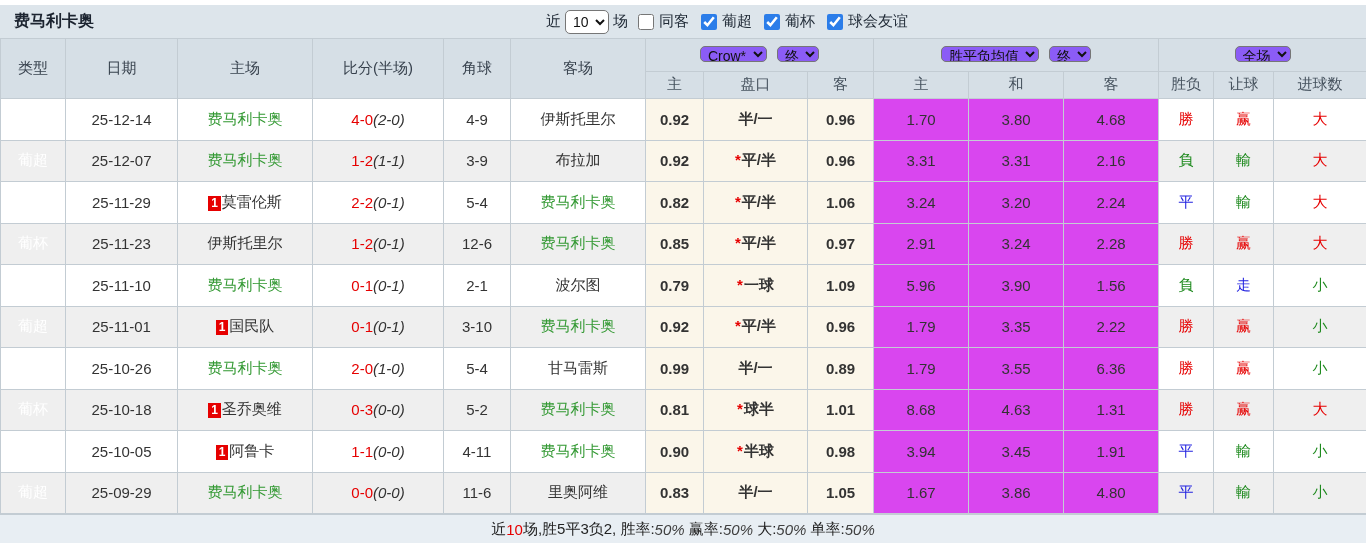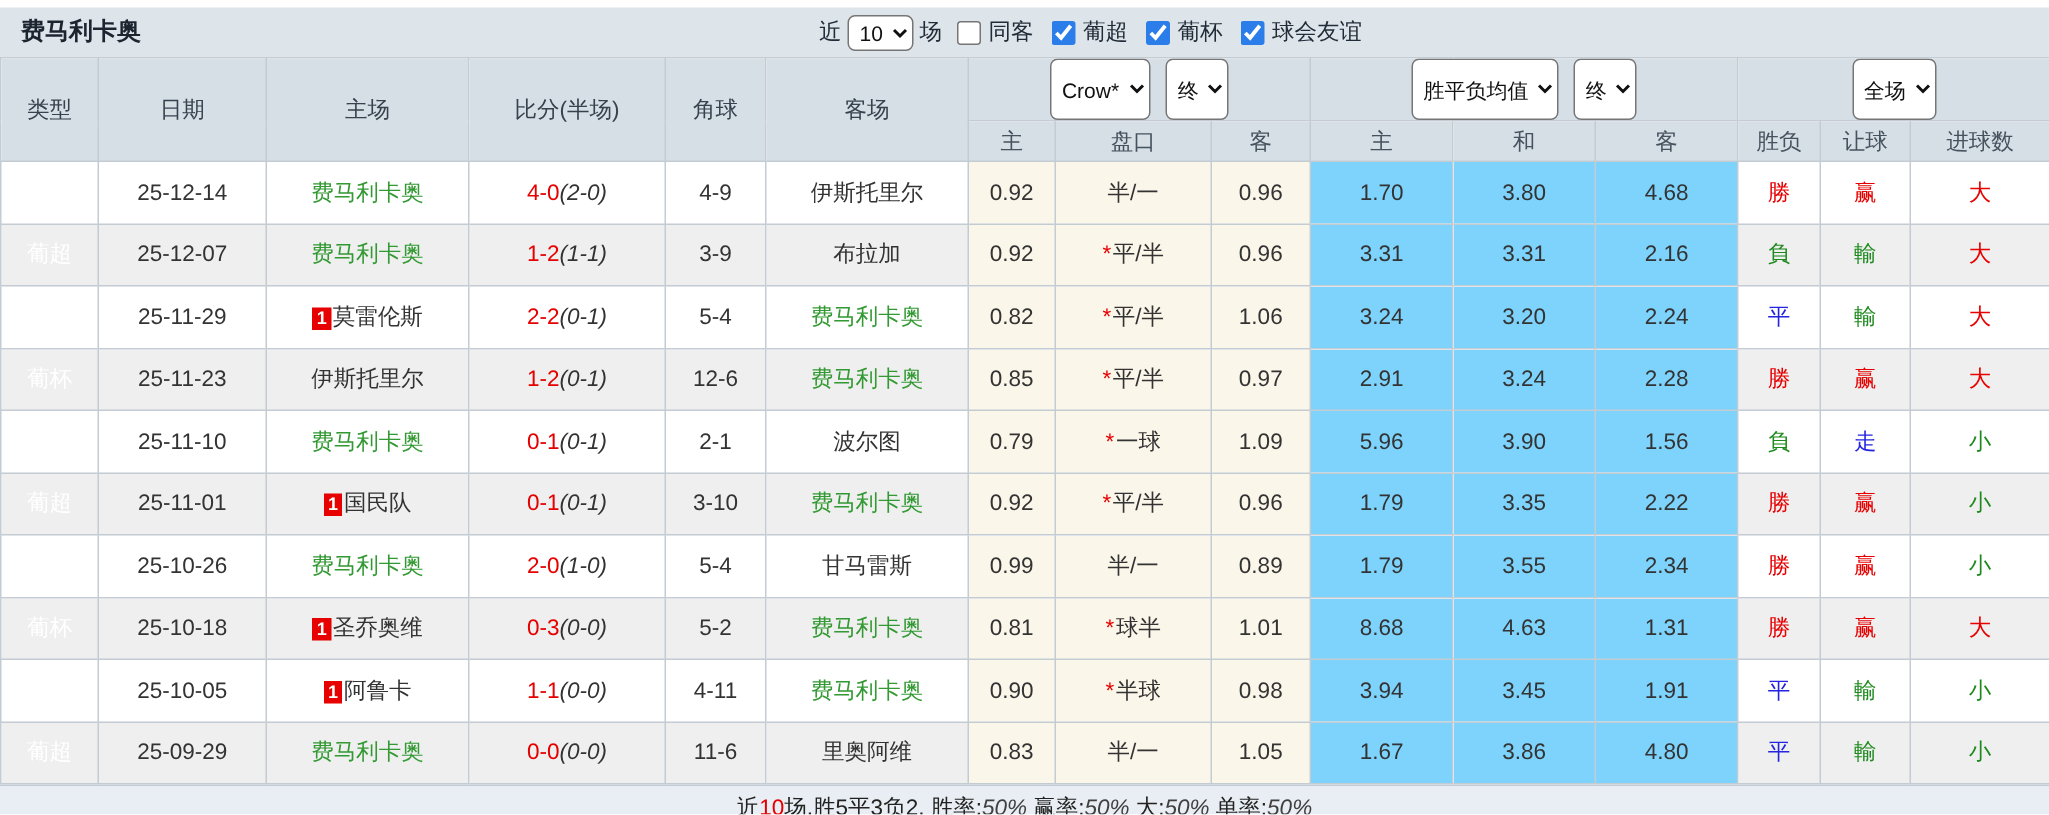--- a/index.html
+++ b/index.html
@@ -15,29 +15,29 @@
   .controls input[type=checkbox]{ width:16px; height:16px; accent-color:#2b7de9; margin:0 1px 0 6px; }
   .controls label { margin-right:2px; }
 
   
   table { border-collapse:collapse; table-layout:fixed; width:1366px; }
   th, td { border:1px solid #c3ccd3; text-align:center; overflow:hidden; white-space:nowrap; padding:0; }
   thead th { background:#d6dfe6; color:#38424e; font-weight:normal; font-size:15px; }
   tr.h1 th.group { height:32px; }
   tr.h2 th { height:27px; color:#46525e; }
   th.span2 { height:60px; }
-  thead select { font-size:14px; height:41px; border:1px solid #767676; border-radius:5px; background:#ffffff; padding:0 3px; color:#111; margin:0 3px; }
+  thead select { font-size:14px; height:16px; border:1px solid #767676; border-radius:5px; background:#8b5cf6; padding:0 3px; color:#111; margin:0 3px; }
 
   tbody td { font-size:15px; height:41.5px; color:#333; }
   tr.odd td { background:#ffffff; }
   tr.even td { background:#efefef; }
   td.type-league { background:#0b6a63; color:#fff; }
   td.type-cup { background:#2fa065; color:#fff; }
-  tr.odd td.cream, tr.even td.cream { background:#fbf6ea; }
-  tr.odd td.eu, tr.even td.eu { background:#7dd3fc; }
+  tr.odd td.cream, tr.even td.cream { background:#fbf6ea;font-weight:bold; }
+  tr.odd td.eu, tr.even td.eu { background:#d946ef; }
   .self { color:#339933; }
   .rank { display:inline-block; background:#e60000; color:#fff; font-size:12px; line-height:15px; padding:0 3px; margin-right:1px; font-weight:bold; }
   .score-main { color:#e60000; }
   .score-half { color:#333;font-style:italic; }
   .star { color:#e60000; margin-right:1px; }
   td.c-red { color:#e60000; }
   td.c-green { color:#1e8a1e; }
   td.c-blue { color:#2323e0; }
 
   
@@ -228,21 +228,21 @@
           <td>25-10-26</td>
           <td><span class="self">费马利卡奥</span></td>
           <td><span class="score-main">2-0</span><span class="score-half">(1-0)</span></td>
           <td>5-4</td>
           <td><span>甘马雷斯</span></td>
           <td class="cream">0.99</td>
           <td class="cream"><span>半/一</span></td>
           <td class="cream">0.89</td>
           <td class="eu">1.79</td>
           <td class="eu">3.55</td>
-          <td class="eu">2.34</td>
+          <td class="eu">6.36</td>
           <td class="c-red">勝</td>
           <td class="c-red">赢</td>
           <td class="c-green">小</td>
         </tr>
         <tr class="even">
           <td class="type-cup">葡杯</td>
           <td>25-10-18</td>
           <td><span class="rank">1</span><span>圣乔奥维</span></td>
           <td><span class="score-main">0-3</span><span class="score-half">(0-0)</span></td>
           <td>5-2</td>

